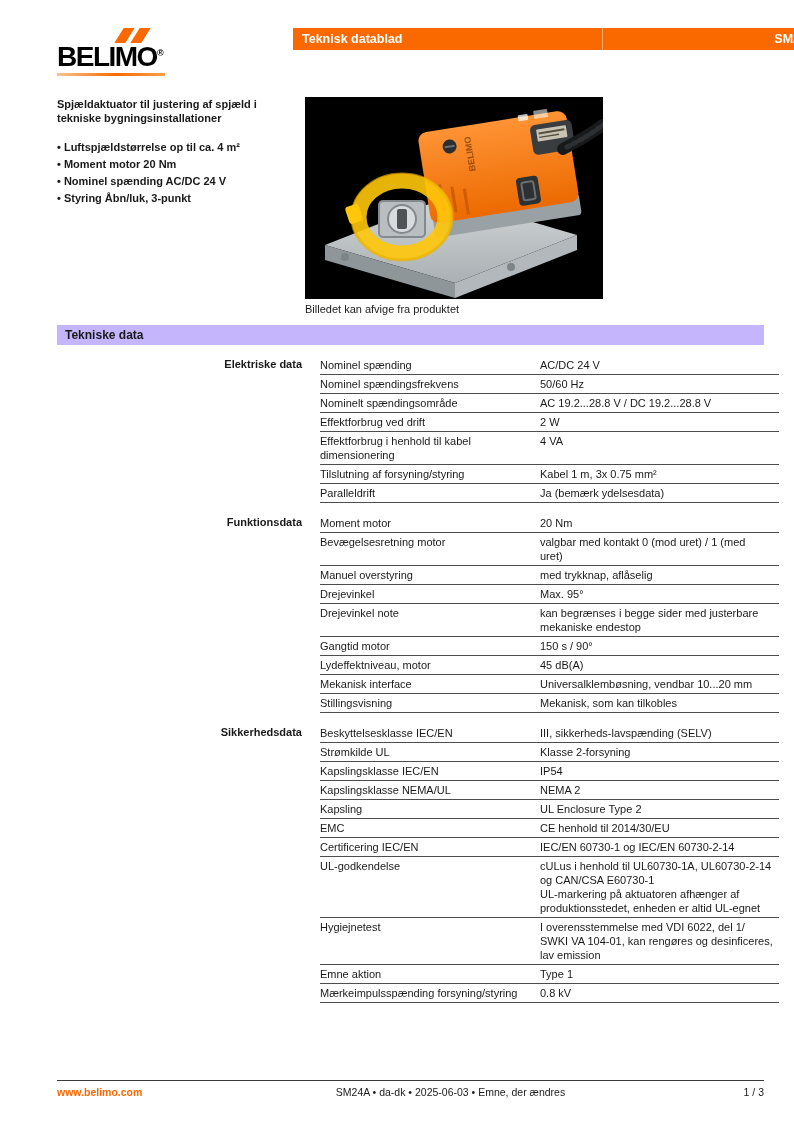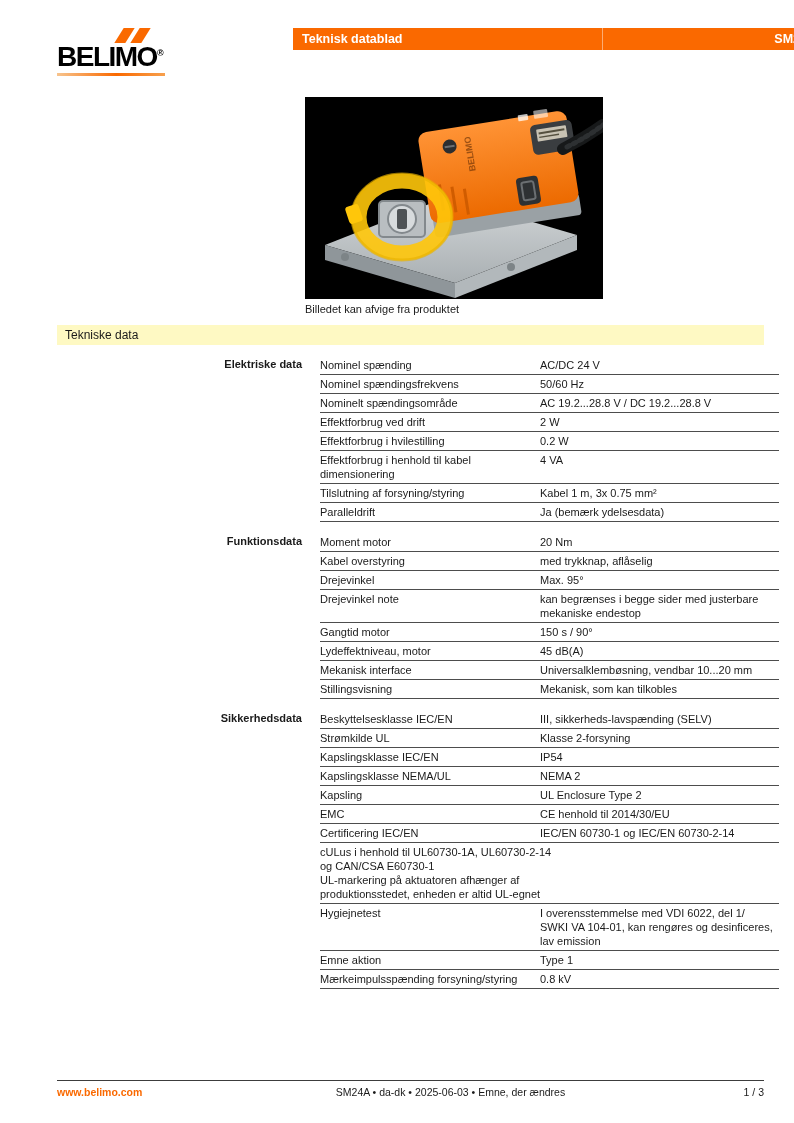--- a/index.html
+++ b/index.html
@@ -31,21 +31,21 @@
   .intro-bullets { list-style:none; }
   .intro-bullets li { line-height:1.55; }
   .intro-bullets li::before { content:"• "; }
   
   .product-figure { position:absolute; left:305px; top:97px; width:298px; height:202px; background:#000; }
   .product-figure svg { display:block; }
   .image-caption { position:absolute; left:305px; top:303px; font-size:11px; color:#1a1a1a; }
   
   .section-bar {
     position:absolute; left:57px; top:325px; width:707px; height:20px;
-    background:#fef9c3; font-weight:normal; font-size:12px; line-height:20px; padding-left:8px;
+    background:#c4b5fd; font-weight:bold; font-size:12px; line-height:20px; padding-left:8px;
   }
   
   .spec { position:absolute; left:72px; top:356px; width:707px; font-size:11px; }
   .spec-section { display:flex; margin-bottom:11px; }
   .spec-cat { flex:0 0 248px; padding:2px 18px 0 0; text-align:right; font-weight:bold; }
   .spec-rows { flex:1; }
   .spec-row { display:flex; border-bottom:1px solid #4d4d4d; padding:2px 0 2px; }
   .spec-param { flex:0 0 220px; padding-right:8px; line-height:14px; white-space:pre-line; }
   .spec-value { flex:1; line-height:14px; white-space:pre-line; }
   
@@ -70,20 +70,29 @@
     </div>
     <div class="logo-text"><span>BELIMO</span><sup>®</sup></div>
     <div class="logo-underline"></div>
   </div>
 
   <div class="title-bar">
     <div class="title-bar-left">Teknisk datablad</div>
     <div class="title-bar-right">SM24A</div>
   </div>
 
+  <div class="intro">
+    <div class="intro-heading">Spjældaktuator til justering af spjæld i tekniske bygningsinstallationer</div>
+    <ul class="intro-bullets" id="intro-bullets">
+        <li>Luftspjældstørrelse op til ca. 4 m²</li>
+        <li>Moment motor 20 Nm</li>
+        <li>Nominel spænding AC/DC 24 V</li>
+        <li>Styring Åbn/luk, 3-punkt</li>
+      </ul>
+  </div>
 
   <div class="product-figure">
     <svg width="298" height="202" viewBox="0 0 298 202">
       <defs>
         <linearGradient id="og" x1="0" y1="0" x2="0" y2="1">
           <stop offset="0" stop-color="#ff9335"></stop>
             <stop offset="1" stop-color="#ec6a00"></stop>
         </linearGradient>
         <linearGradient id="bg" x1="0" y1="0" x2="0" y2="1">
           <stop offset="0" stop-color="#d2d6d8"></stop>
@@ -148,24 +157,20 @@
           </div>
           <div class="spec-row">
             <div class="spec-param">Nominelt spændingsområde</div>
             <div class="spec-value">AC 19.2...28.8 V / DC 19.2...28.8 V</div>
           </div>
           <div class="spec-row">
             <div class="spec-param">Effektforbrug ved drift</div>
             <div class="spec-value">2 W</div>
           </div>
           <div class="spec-row">
-            <div class="spec-param">Effektforbrug i hvilestilling</div>
-            <div class="spec-value">0.2 W</div>
-          </div>
-          <div class="spec-row">
             <div class="spec-param">Effektforbrug i henhold til kabel
 dimensionering</div>
             <div class="spec-value">4 VA</div>
           </div>
           <div class="spec-row">
             <div class="spec-param">Tilslutning af forsyning/styring</div>
             <div class="spec-value">Kabel 1 m, 3x 0.75 mm²</div>
           </div>
           <div class="spec-row">
             <div class="spec-param">Paralleldrift</div>
@@ -174,21 +179,26 @@
         </div>
       </div>
       <div class="spec-section">
         <div class="spec-cat">Funktionsdata</div>
         <div class="spec-rows">
           <div class="spec-row">
             <div class="spec-param">Moment motor</div>
             <div class="spec-value">20 Nm</div>
           </div>
           <div class="spec-row">
-            <div class="spec-param">Kabel overstyring</div>
+            <div class="spec-param">Bevægelsesretning motor</div>
+            <div class="spec-value">valgbar med kontakt 0 (mod uret) / 1 (med
+uret)</div>
+          </div>
+          <div class="spec-row">
+            <div class="spec-param">Manuel overstyring</div>
             <div class="spec-value">med trykknap, aflåselig</div>
           </div>
           <div class="spec-row">
             <div class="spec-param">Drejevinkel</div>
             <div class="spec-value">Max. 95°</div>
           </div>
           <div class="spec-row">
             <div class="spec-param">Drejevinkel note</div>
             <div class="spec-value">kan begrænses i begge sider med justerbare
 mekaniske endestop</div>
@@ -236,20 +246,21 @@
           </div>
           <div class="spec-row">
             <div class="spec-param">EMC</div>
             <div class="spec-value">CE henhold til 2014/30/EU</div>
           </div>
           <div class="spec-row">
             <div class="spec-param">Certificering IEC/EN</div>
             <div class="spec-value">IEC/EN 60730-1 og IEC/EN 60730-2-14</div>
           </div>
           <div class="spec-row">
+            <div class="spec-param">UL-godkendelse</div>
             <div class="spec-value">cULus i henhold til UL60730-1A, UL60730-2-14
 og CAN/CSA E60730-1
 UL-markering på aktuatoren afhænger af
 produktionsstedet, enheden er altid UL-egnet</div>
           </div>
           <div class="spec-row">
             <div class="spec-param">Hygiejnetest</div>
             <div class="spec-value">I overensstemmelse med VDI 6022, del 1/
 SWKI VA 104-01, kan rengøres og desinficeres,
 lav emission</div>

